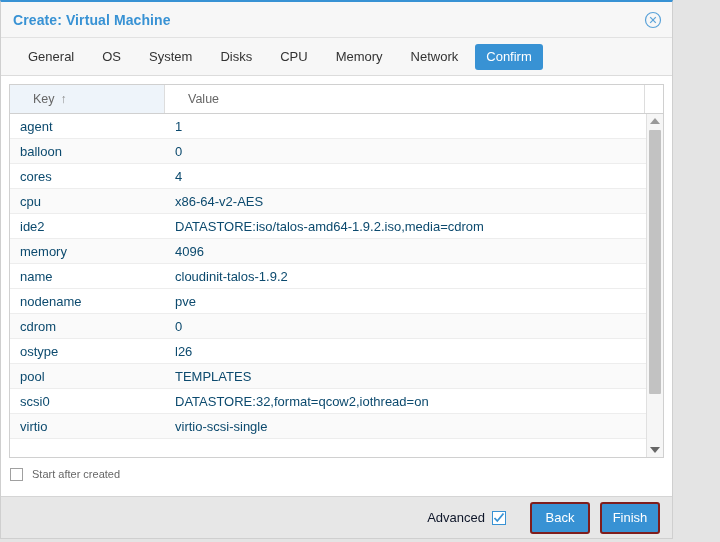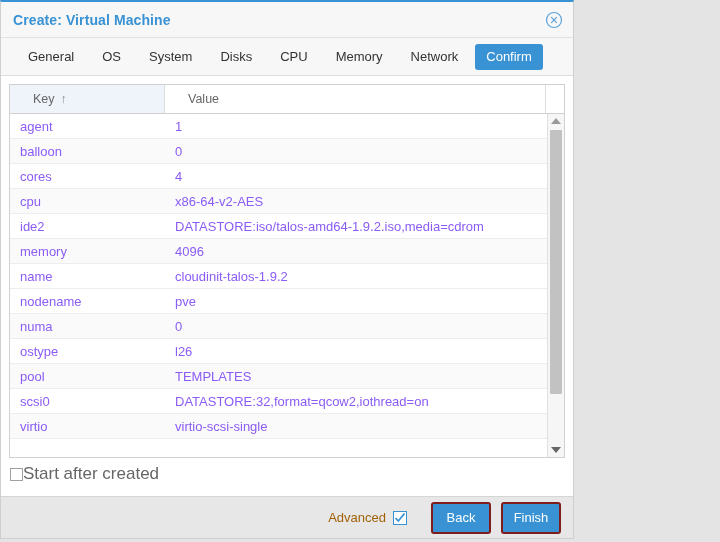--- a/index.html
+++ b/index.html
@@ -14,21 +14,21 @@
     font-size: 13px;
     color: #000;
     overflow: hidden;
   }
 
   
   .window {
     position: absolute;
     left: 0;
     top: 0;
-    width: 574px;
+    width: 673px;
     height: 539px;
     background: #ffffff;
     border: 1px solid #cfcfcf;
     border-top: 2px solid #3892d4;
     box-sizing: border-box;
     display: flex;
     flex-direction: column;
   }
 
   
@@ -161,21 +161,21 @@
     display: flex;
     height: 25px;
     border-bottom: 1px solid #ededed;
     box-sizing: border-box;
     align-items: center;
     cursor: default;
   }
   .row.alt { background: #fafafa; justify-content: center; }
   .cell {
     font-size: 13px;
-    color: #8b5cf6;
+    color: #0c4a6e;
     padding: 0 10px;
     box-sizing: border-box;
     white-space: nowrap;
     overflow: hidden;
     text-overflow: ellipsis;
   }
   .cell.key {
     width: 155px;
     flex: 0 0 155px;
   }
@@ -236,39 +236,40 @@
   .cb-box {
     width: 13px;
     height: 13px;
     border: 1px solid #a0a0a0;
     background: #fff;
     box-sizing: border-box;
     display: inline-block;
     cursor: pointer;
   }
   .startlabel {
-    font-size: 17px;
+    margin-left: 9px;
+    font-size: 11px;
     color: #666;
   }
 
   
   .footer {
     flex: 0 0 42px;
     height: 42px;
     background: #e7e7e7;
     border-top: 1px solid #d5d5d5;
     display: flex;
     align-items: center;
     justify-content: flex-end;
     padding-right: 12px;
     box-sizing: border-box;
   }
   .adv-label {
     font-size: 13px;
-    color: #a16207;
+    color: #0f172a;
     margin-right: 7px;
   }
   .cb-checked {
     width: 14px;
     height: 14px;
     border: 1px solid #3892d4;
     background: #fff;
     box-sizing: border-box;
     position: relative;
     cursor: pointer;
@@ -363,21 +364,21 @@
             </div>
             <div class="row">
               <div class="cell key">name</div>
               <div class="cell value">cloudinit-talos-1.9.2</div>
             </div>
             <div class="row">
               <div class="cell key">nodename</div>
               <div class="cell value">pve</div>
             </div>
             <div class="row alt">
-              <div class="cell key">numa</div>
+              <div class="cell key">cdrom</div>
               <div class="cell value">0</div>
             </div>
             <div class="row">
               <div class="cell key">ostype</div>
               <div class="cell value">l26</div>
             </div>
             <div class="row alt">
               <div class="cell key">pool</div>
               <div class="cell value">TEMPLATES</div>
             </div>

